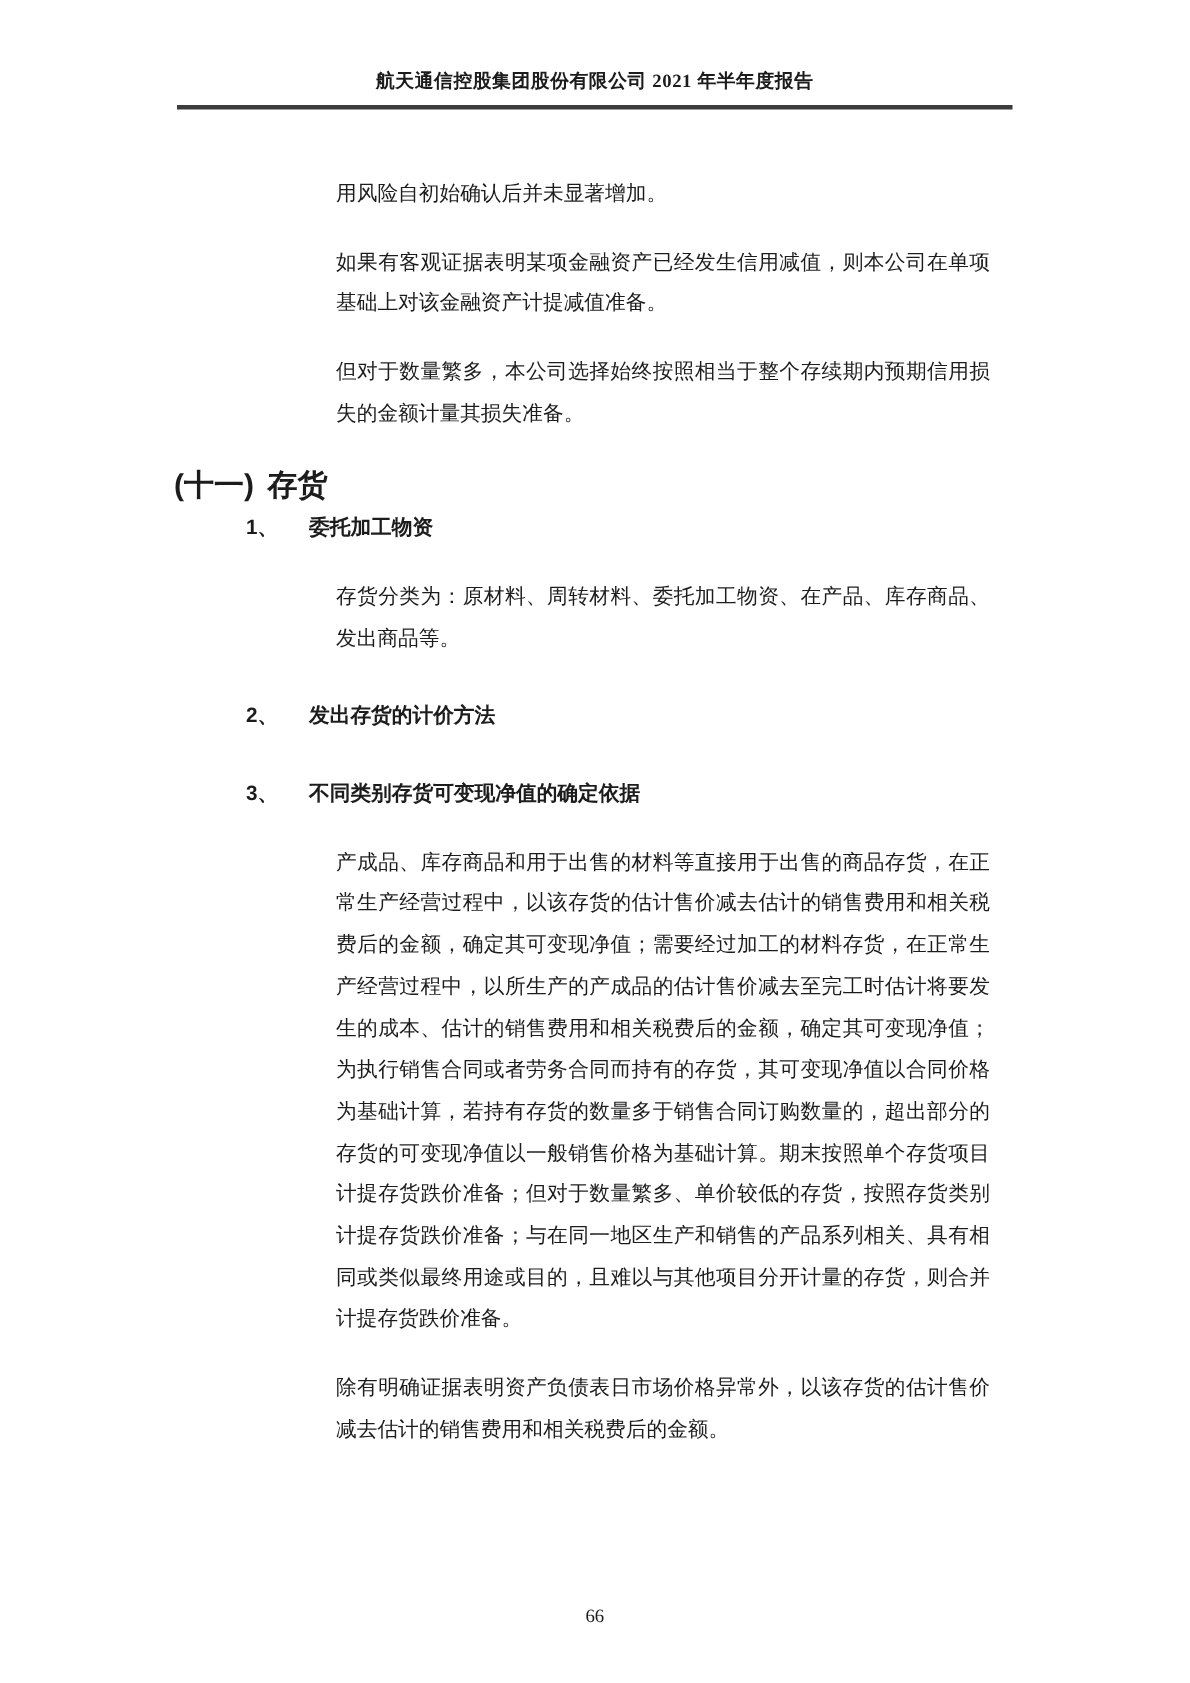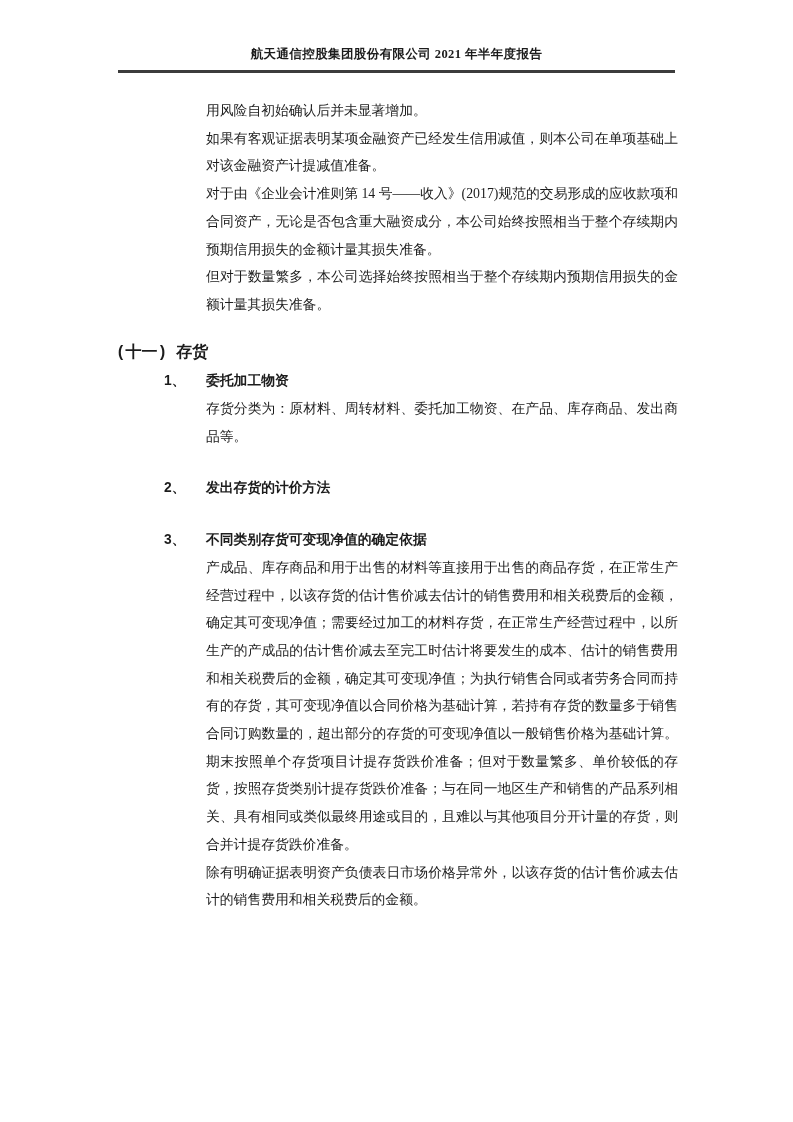--- a/index.html
+++ b/index.html
@@ -37,32 +37,32 @@
   }
   .doc {
     position: absolute;
     left: 206px;
     top: 97px;
     width: 472px;
     font-size: 13.8px;
     line-height: 27.7px;
   }
   .doc p {
-    margin: 0;
+    margin: 18px;
     text-align: justify;
     text-justify: inter-ideograph;
   }
   .doc p.gap-before {
     margin-top: 27.7px;
   }
   .section-heading {
     margin: 21px 0 0 -90px;
-    font-family: Liberation Mono, monospace;
+    font-family: Liberation Sans, sans-serif;
     font-weight: bold;
-    font-size: 16px;
+    font-size: 20px;
     line-height: 27.7px;
     white-space: nowrap;
   }
   .section-heading .section-num {
     display: inline-block;
     margin-right: 9px;
   }
   .item { position: relative; }
   .item.spaced { margin-top: 24px; }
   .item-heading {
@@ -92,21 +92,20 @@
 
 <div class="page">
 
   <div class="header-title">航天通信控股集团股份有限公司 2021 年半年度报告</div>
   <div class="header-rule"></div>
 
   <div class="doc">
 
     <p>用风险自初始确认后并未显著增加。</p>
     <p>如果有客观证据表明某项金融资产已经发生信用减值，则本公司在单项基础上对该金融资产计提减值准备。</p>
-    <p>对于由《企业会计准则第 14 号——收入》(2017)规范的交易形成的应收款项和合同资产，无论是否包含重大融资成分，本公司始终按照相当于整个存续期内预期信用损失的金额计量其损失准备。</p>
     <p>但对于数量繁多，本公司选择始终按照相当于整个存续期内预期信用损失的金额计量其损失准备。</p>
 
 
     <div class="section-heading">
       <span class="section-num">(十一)</span><span>存货</span>
     </div>
 
     <div class="item">
       <div class="item-heading">
         <span class="item-num">1、</span>
@@ -126,14 +125,15 @@
       <div class="item-heading">
         <span class="item-num">3、</span>
         <span>不同类别存货可变现净值的确定依据</span>
       </div>
       <p>产成品、库存商品和用于出售的材料等直接用于出售的商品存货，在正常生产经营过程中，以该存货的估计售价减去估计的销售费用和相关税费后的金额，确定其可变现净值；需要经过加工的材料存货，在正常生产经营过程中，以所生产的产成品的估计售价减去至完工时估计将要发生的成本、估计的销售费用和相关税费后的金额，确定其可变现净值；为执行销售合同或者劳务合同而持有的存货，其可变现净值以合同价格为基础计算，若持有存货的数量多于销售合同订购数量的，超出部分的存货的可变现净值以一般销售价格为基础计算。期末按照单个存货项目计提存货跌价准备；但对于数量繁多、单价较低的存货，按照存货类别计提存货跌价准备；与在同一地区生产和销售的产品系列相关、具有相同或类似最终用途或目的，且难以与其他项目分开计量的存货，则合并计提存货跌价准备。</p>
       <p>除有明确证据表明资产负债表日市场价格异常外，以该存货的估计售价减去估计的销售费用和相关税费后的金额。</p>
     </div>
 
   </div>
 
+  <div class="page-number">66</div>
 
 </div>
 
 </body></html>

